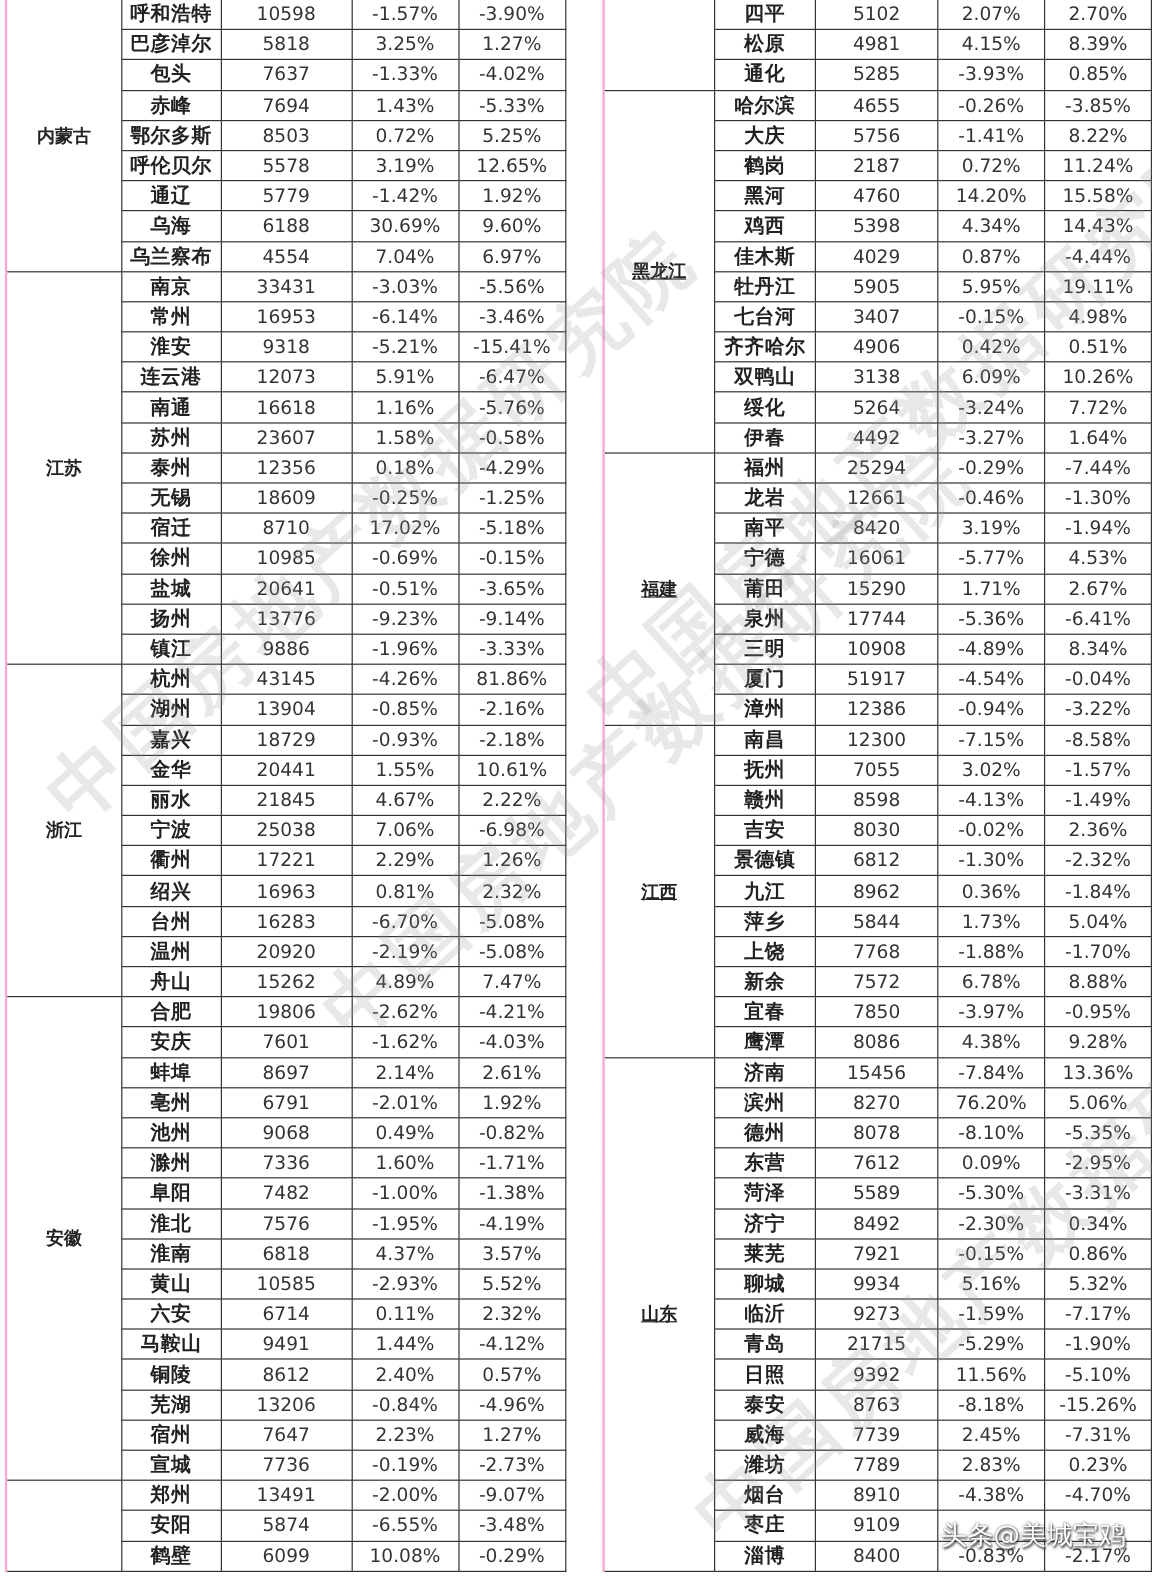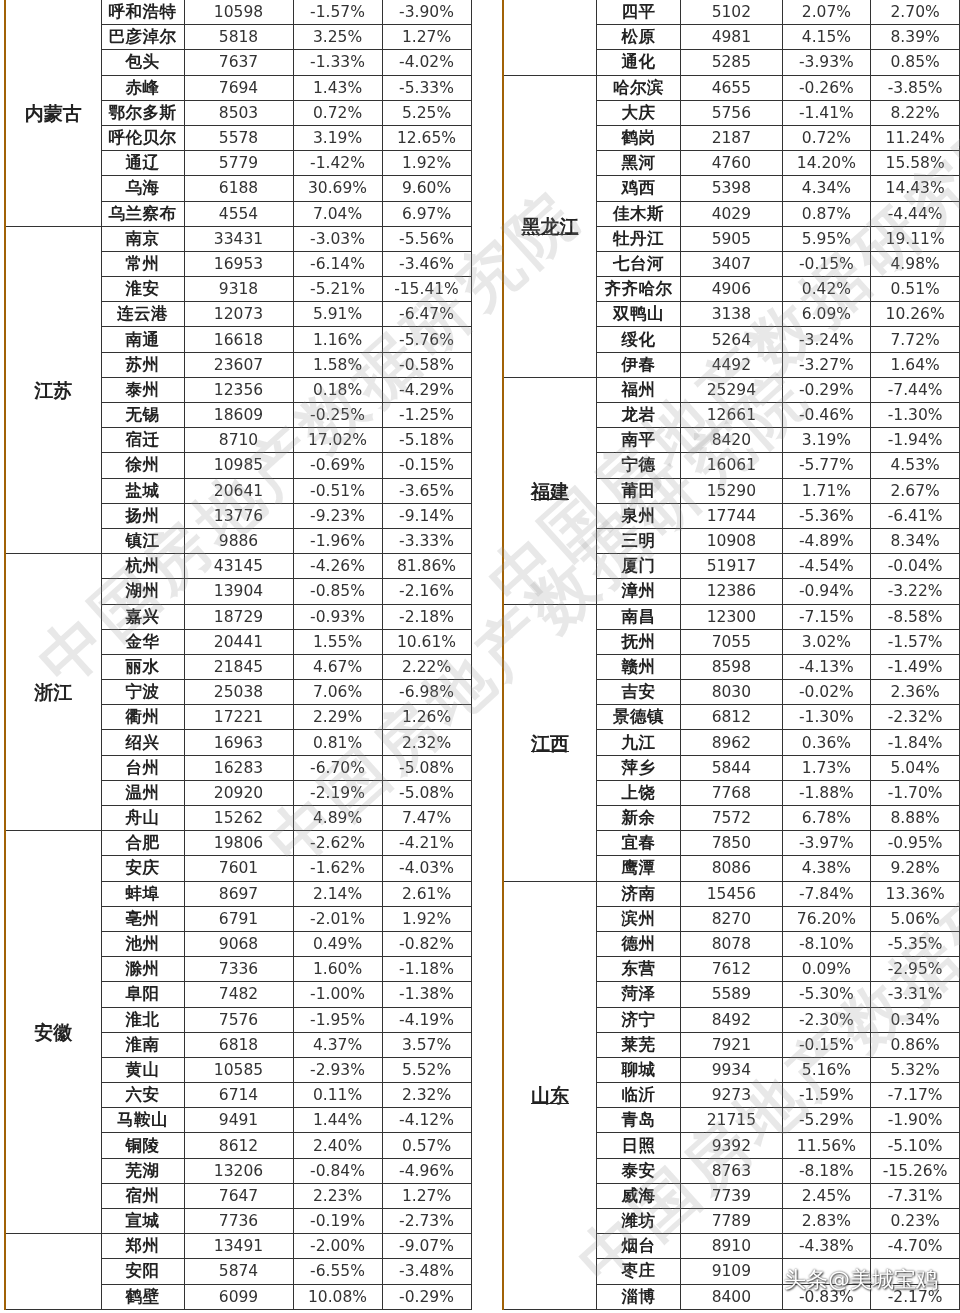--- a/index.html
+++ b/index.html
@@ -5,21 +5,21 @@
   html, body { margin: 0; padding: 0; background: #ffffff; }
   body { width: 960px; height: 1313px; overflow: hidden; position: relative;
          font-family: "DejaVu Sans", "Liberation Sans", sans-serif; color: #222; }
   .page { position: absolute; left: 0; top: 0; width: 960px; height: 1313px; }
   .half { position: absolute; top: -1px; }
   .half-left { left: 4px; }
   .half-right { left: 470px; padding-left: 32px; }
   table.grid { border-collapse: collapse; table-layout: fixed; }
   table.grid td { height: 24.2px; padding: 0; border: 1px solid #333; text-align: center;
                   font-size: 15.5px; line-height: 24px; white-space: nowrap; overflow: hidden; }
-  table.grid td.prov { font-weight: bold; font-size: 19px; border-left: 2px solid #a16207; }
+  table.grid td.prov { font-weight: bold; font-size: 15px; border-left: 2px solid #f9a8d4; }
   table.grid td.city { font-weight: bold; font-size: 16.5px; letter-spacing: 0.5px; }
   table.grid td.num { color: #333; }
   .half-left col.c-prov { width: 96px; }
   .half-left col.c-city { width: 83px; }
   .half-left col.c-price { width: 109px; }
   .half-left col.c-a { width: 89px; }
   .half-left col.c-b { width: 89px; }
   .half-right col.c-prov { width: 100px; }
   .half-right col.c-city { width: 87px; }
   .half-right col.c-price { width: 111px; }
@@ -275,21 +275,21 @@
           <tr>
             <td class="city">池州</td>
             <td class="num">9068</td>
             <td class="num">0.49%</td>
             <td class="num">-0.82%</td>
           </tr>
           <tr>
             <td class="city">滁州</td>
             <td class="num">7336</td>
             <td class="num">1.60%</td>
-            <td class="num">-1.18%</td>
+            <td class="num">-1.71%</td>
           </tr>
           <tr>
             <td class="city">阜阳</td>
             <td class="num">7482</td>
             <td class="num">-1.00%</td>
             <td class="num">-1.38%</td>
           </tr>
           <tr>
             <td class="city">淮北</td>
             <td class="num">7576</td>

